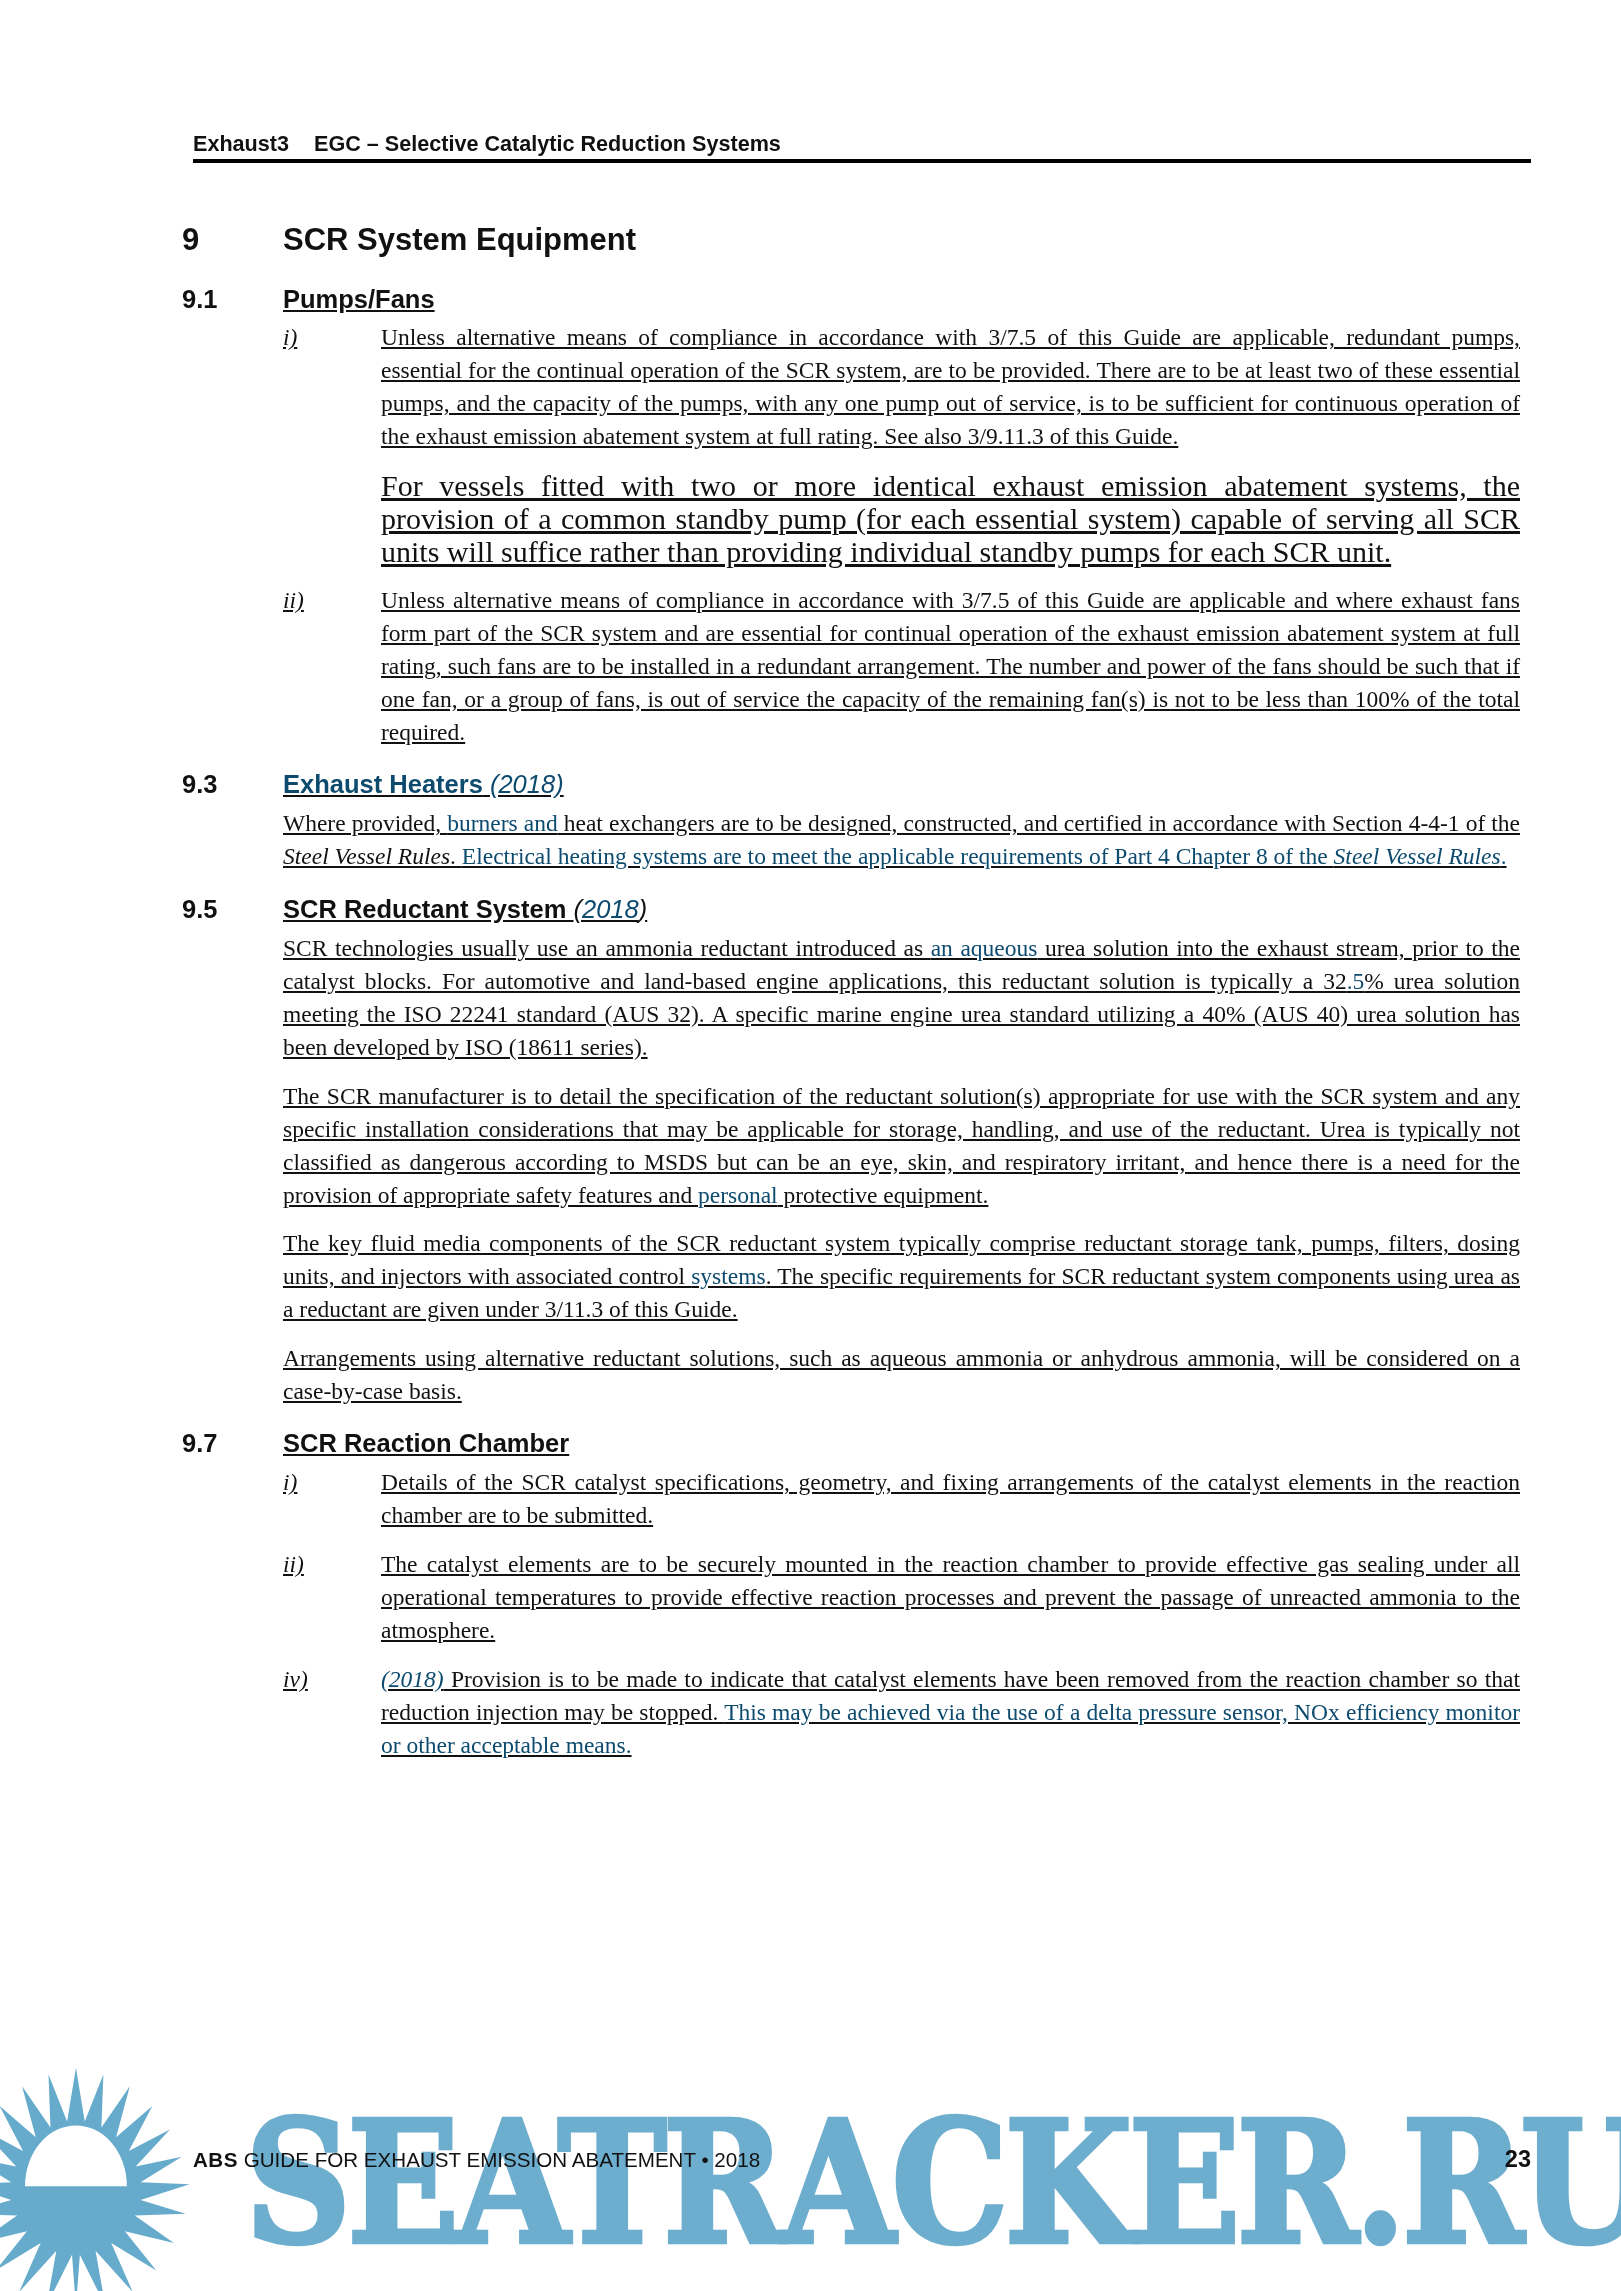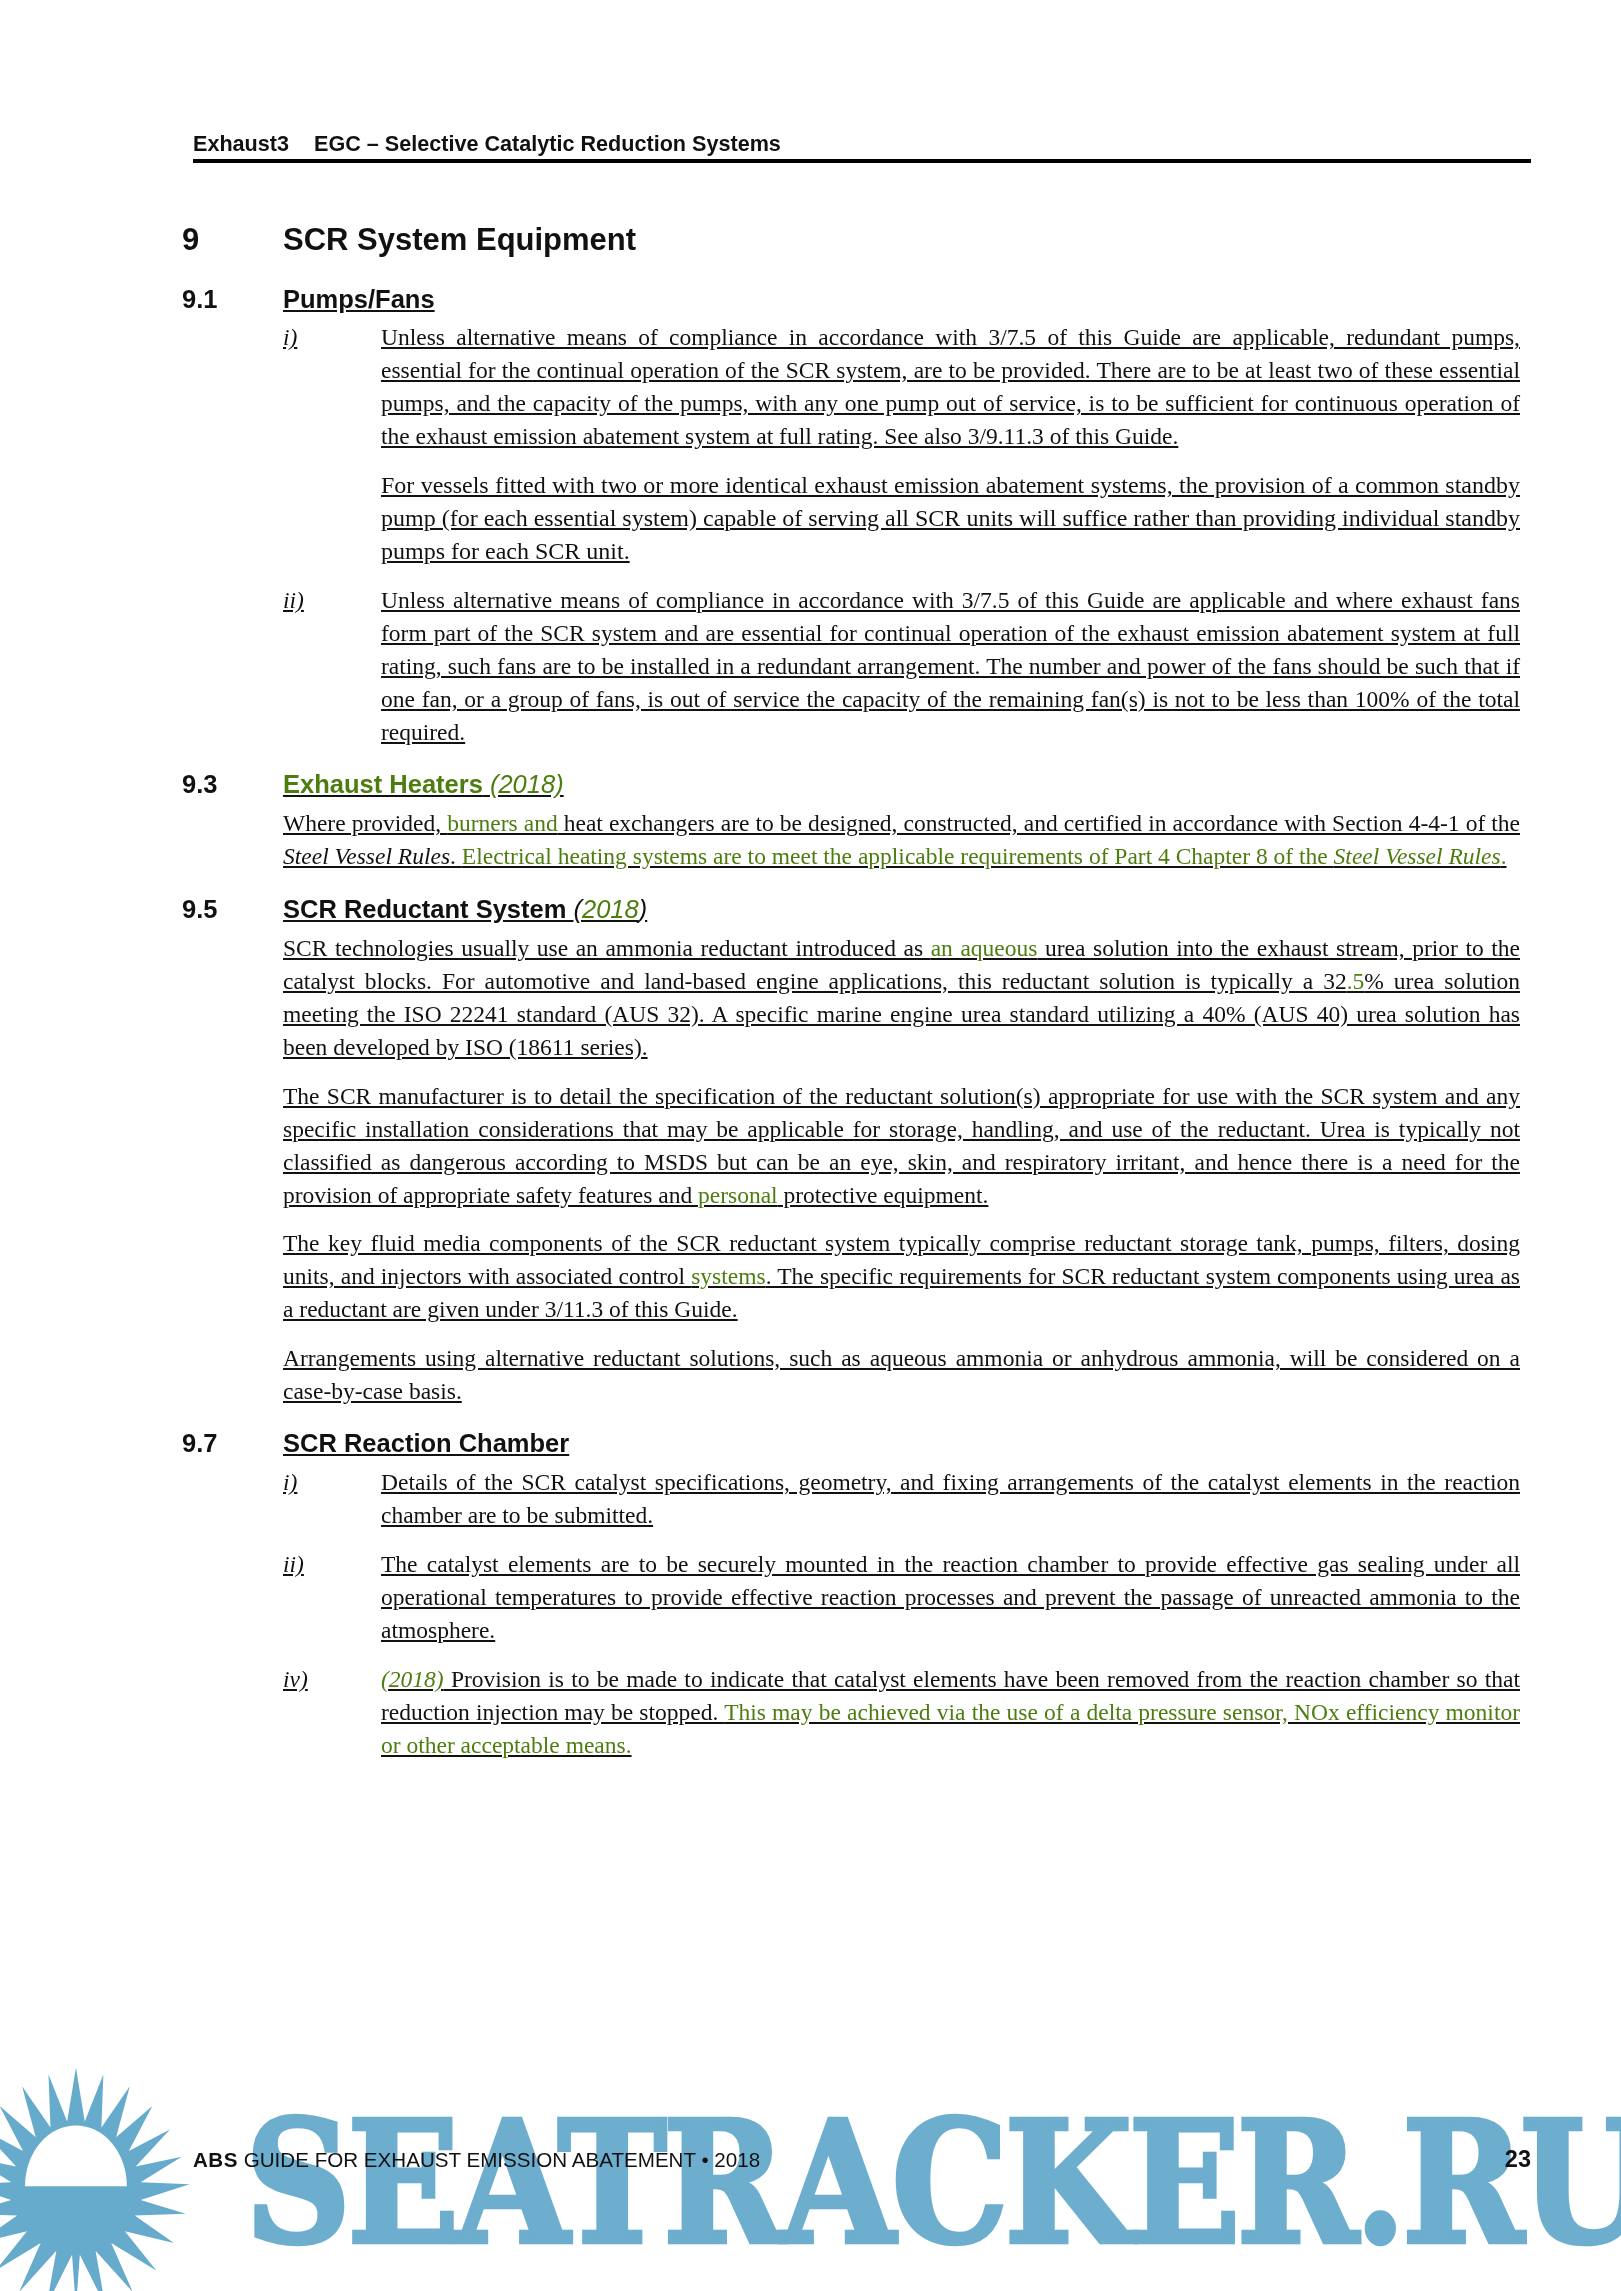--- a/index.html
+++ b/index.html
@@ -12,28 +12,28 @@
     font-family: "Liberation Sans", sans-serif; font-weight: bold; font-size: 21.6px;
     border-bottom: 4.9px solid #000; padding-bottom: 2px; height: 27.4px; line-height: 27.4px;
   }
   .running-header span { display: inline-block; }
   .rh-sec { width: 84px; }
   .rh-num { width: 37px; }
   .content { position: absolute; left: 182px; top: 218px; width: 1338px; }
   .h1 { font-family: "Liberation Sans", sans-serif; font-weight: bold; font-size: 31px; height: 43px; line-height: 43px; margin-bottom: 21.6px; }
   .h2 { font-family: "Liberation Sans", sans-serif; font-weight: bold; font-size: 25.5px; height: 33px; line-height: 33px; margin-bottom: 5.9px; }
   .hnum { display: inline-block; width: 101px; }
-  .red { color: #4d7c0f; }
+  .red { color: #0c4a6e; }
   .ital { font-style: italic; }
   .p { margin-left: 101px; font-size: 23.5px; line-height: 33px; text-align: justify; margin-bottom: 15.7px; }
   .item { display: flex; margin-left: 101px; font-size: 23.5px; line-height: 33px; margin-bottom: 15.7px; }
   .item .lbl { width: 98px; flex: none; font-style: italic; }
   .item .lbl.roman { font-style: italic; }
   .item .txt { flex: 1; text-align: justify; }
-  .item-cont { margin-left: 199px; font-size: 24px; line-height: 33px; text-align: justify; margin-bottom: 15.7px; }
+  .item-cont { margin-left: 199px; font-size: 30px; line-height: 33px; text-align: justify; margin-bottom: 15.7px; }
   .sec { margin-bottom: 19.6px; text-decoration: underline; }
   .footer {
     position: absolute; left: 193px; top: 2145px; width: 1338px; height: 29px;
     font-family: "Liberation Sans", sans-serif; font-size: 20.6px; line-height: 29px; z-index: 3;
   }
   .footer .abs { font-weight: 900; letter-spacing: 0.5px; }
   .footer .pg { position: absolute; right: 0; top: 0; font-weight: bold; font-size: 23.5px; }
   .watermark { position: absolute; left: 0; top: 2053px; width: 1621px; height: 238px; z-index: 2; pointer-events: none; }
   .wm-text {
     position: absolute; left: 245px; top: 2098px; z-index: 2;

